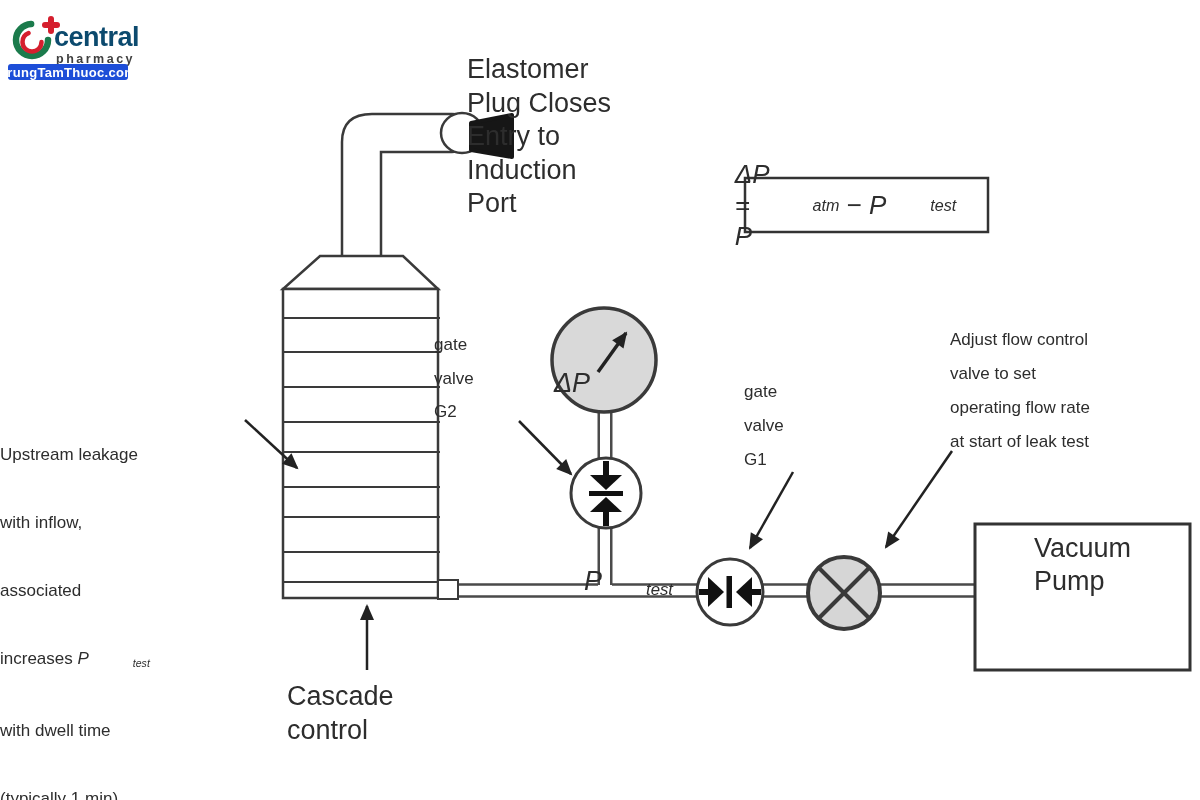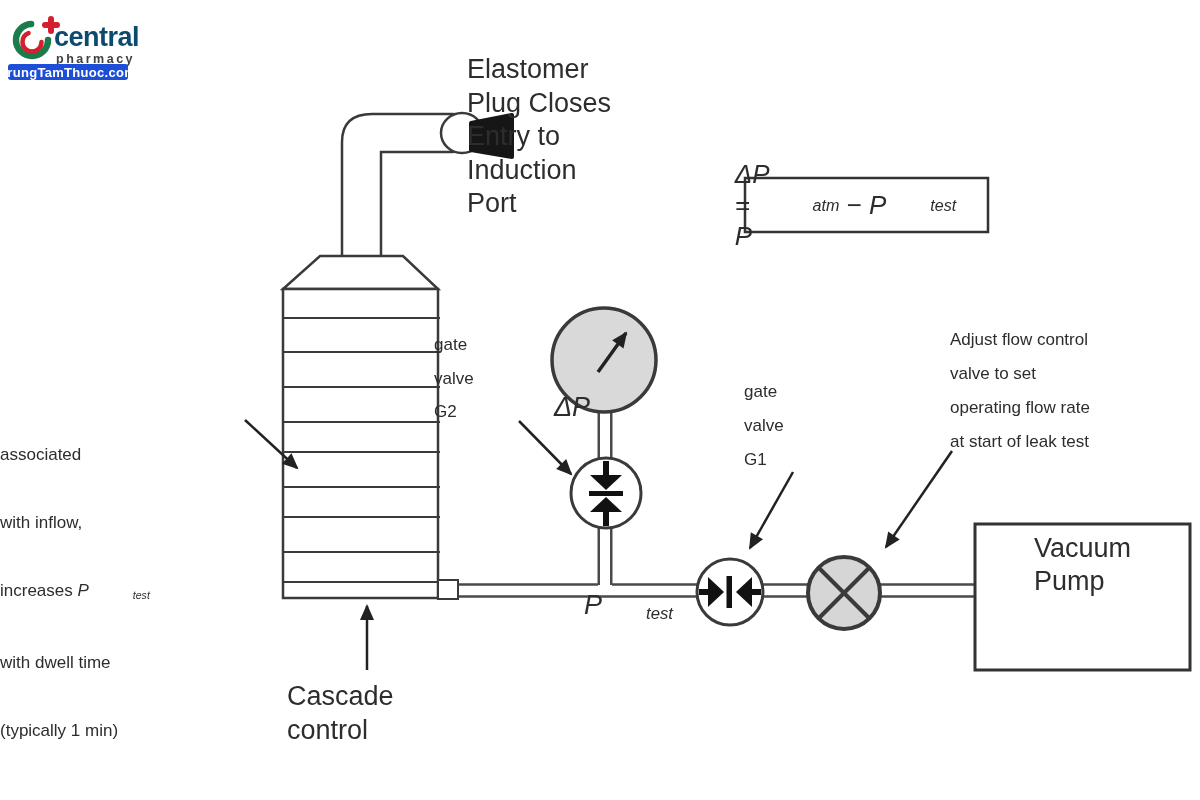--- a/index.html
+++ b/index.html
@@ -4,21 +4,21 @@
 <style>
   html,body { margin:0; padding:0; }
   #stage {
     position:relative; width:1200px; height:800px; background:#ffffff;
     font-family:"Liberation Sans", sans-serif; color:#2d2d2d; overflow:hidden;
   }
   #diagram-svg { position:absolute; left:0; top:0; }
   .note { position:absolute; text-align:left; white-space:pre-line; color:#2d2d2d; }
   .f27 { font-size:27px; line-height:33.5px; }
   .f26 { font-size:17px; line-height:34px; }
-  .ital { font-style:italic;margin-top:24px; }
+  .ital { font-style:italic; }
   .sub { font-size:0.62em; vertical-align:-0.28em;padding-left:44px; }
   .formula-box {
     position:absolute; left:745px; top:178px; width:201px; height:54px;
     display:flex; align-items:center; justify-content:center;
     font-size:26px; font-style:italic; color:#2d2d2d;
   }
   .center-flex { display:flex; align-items:center; justify-content:center; }
   
   #logo { position:absolute; left:8px; top:12px; width:150px; height:72px; }
   #logo .brand { position:absolute; left:46px; top:10px; font-size:27px; font-weight:700; color:#0c4a6e; letter-spacing:-0.5px; }
@@ -143,22 +143,23 @@
       <span class="sub">test</span>
   </div>
 
   <div class="note ital" style="left:554px; top:368px; width:100px; font-size:27px;">ΔP</div>
 
   <div class="note ital" style="left:584px; top:535px; width:110px; font-size:27px;">
     <span>P</span><span class="sub">test</span>
   </div>
 
   <div class="note f26" style="left:0px; top:404px; width:248px;">
+    <div>Upstream leakage</div>
+    <div>with inflow,</div>
     <div>associated</div>
-    <div>with inflow,</div>
     <div><span style="white-space:pre;">increases </span><span class="ital">P</span><span class="ital sub">test</span></div>
     <div>with dwell time</div>
     <div>(typically 1 min)</div>
   </div>
 
   <div class="note f27" style="left:287px; top:680px; width:170px;">Cascade
 control</div>
 
   <div class="note f26" style="left:434px; top:328px; width:122px; line-height:33.5px;">gate
 valve

